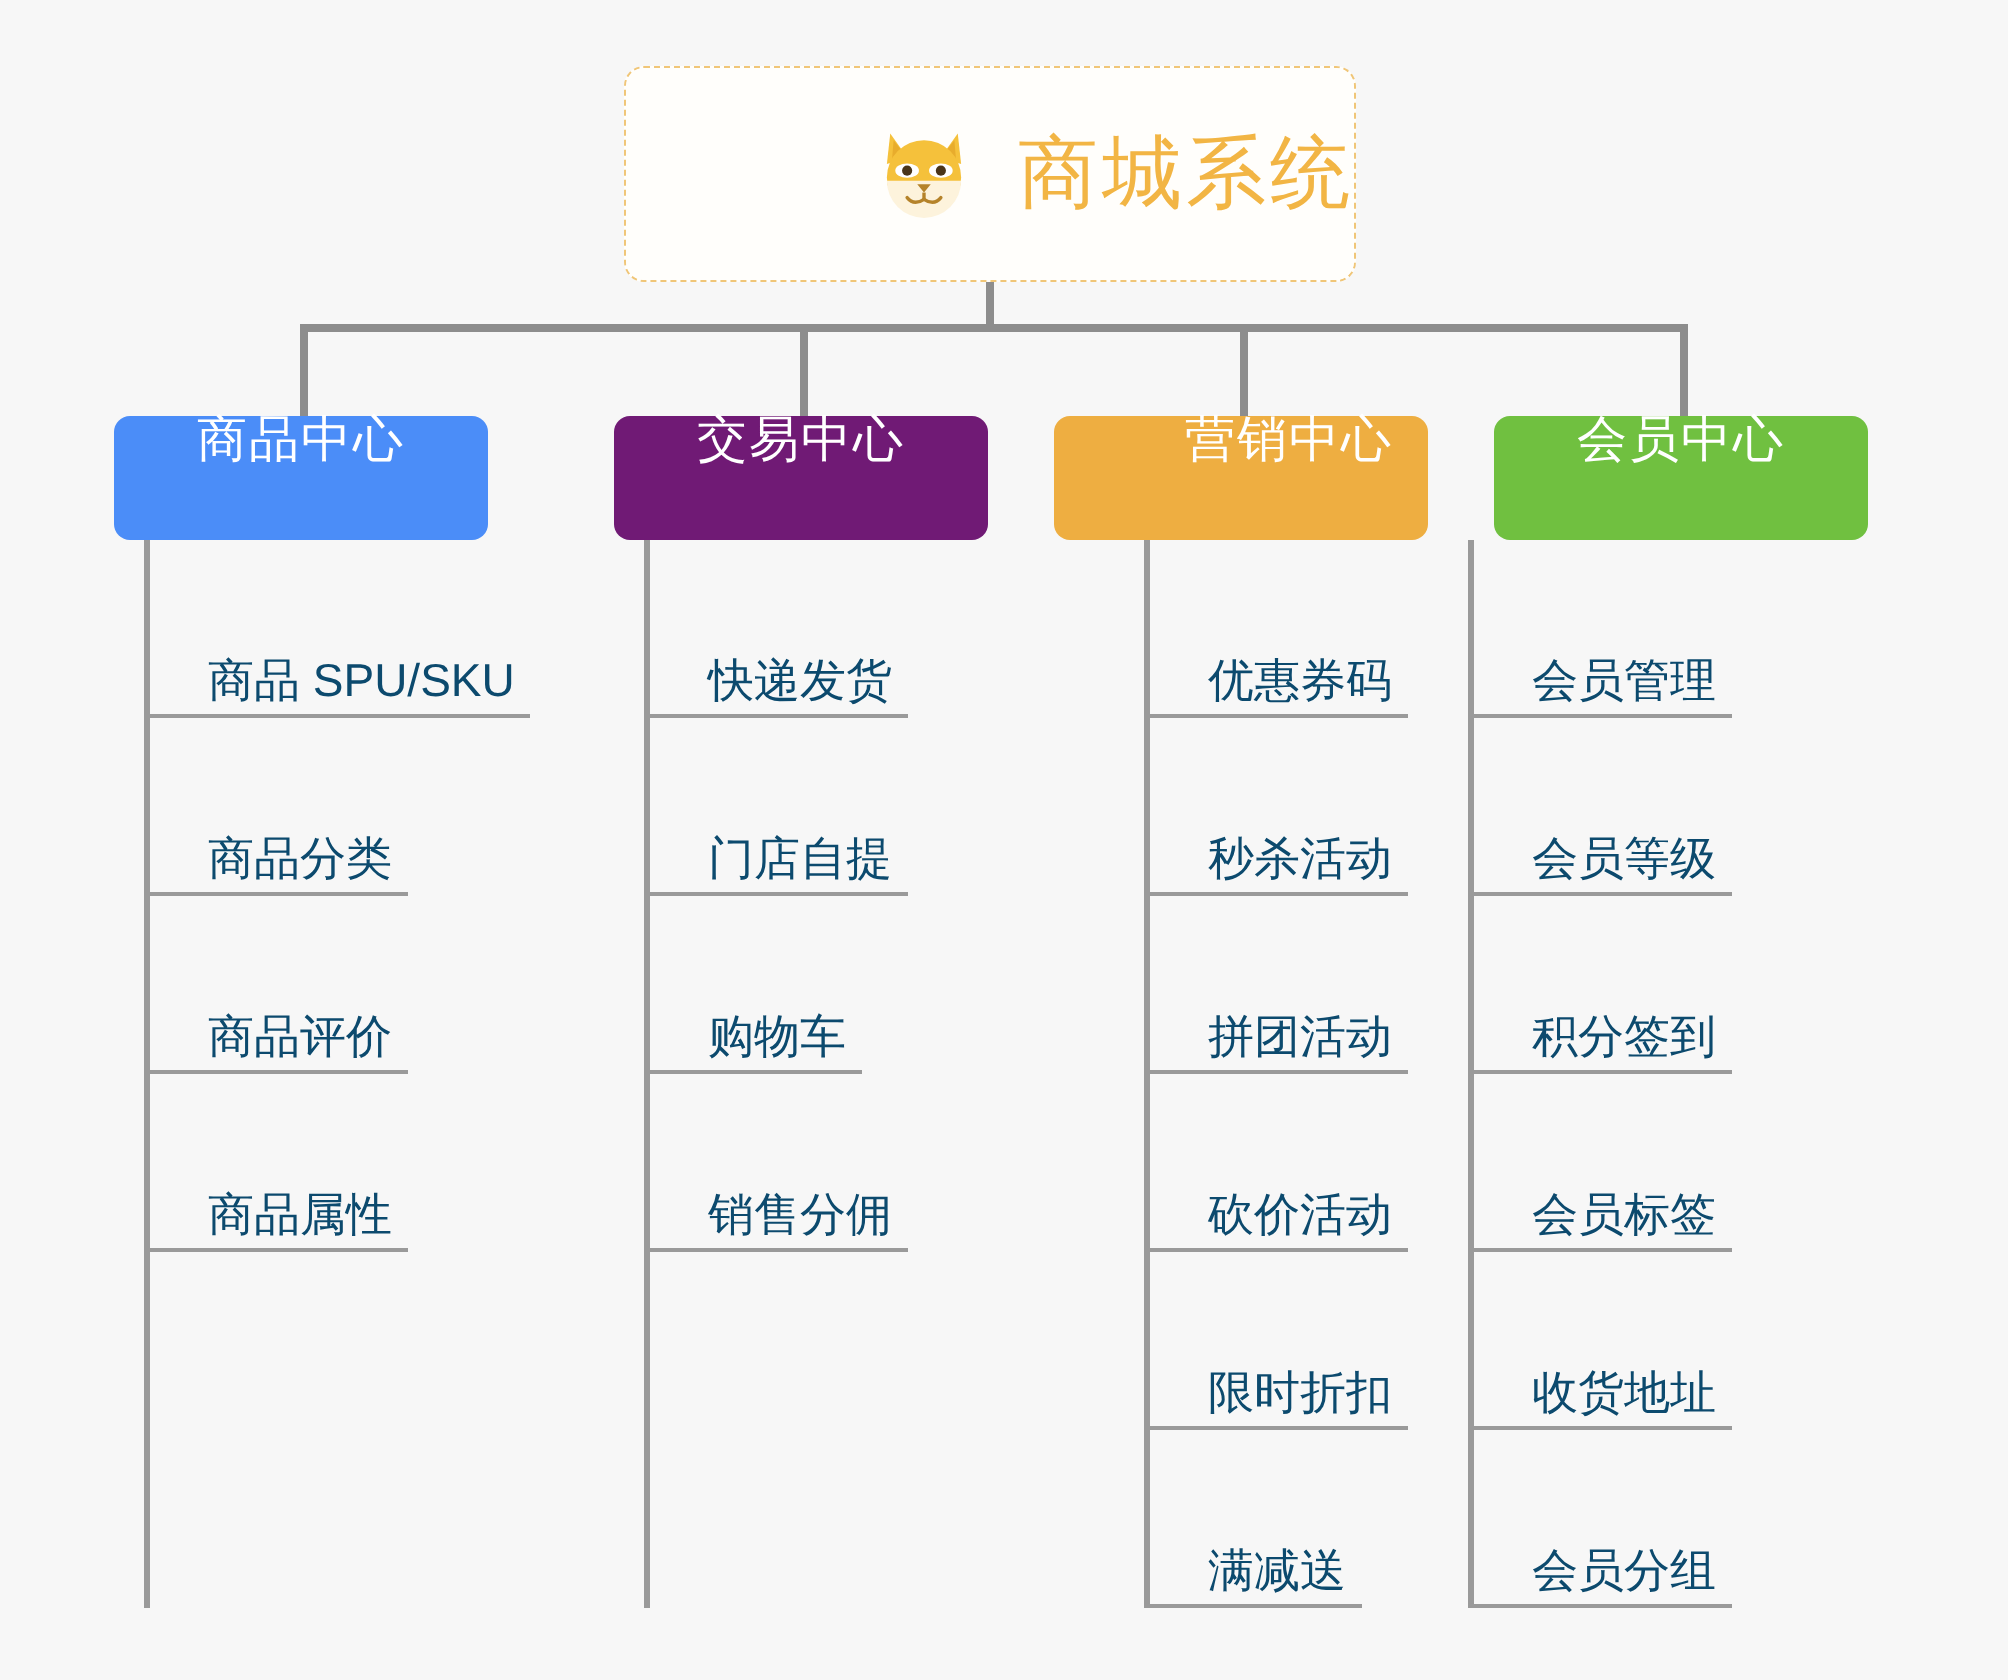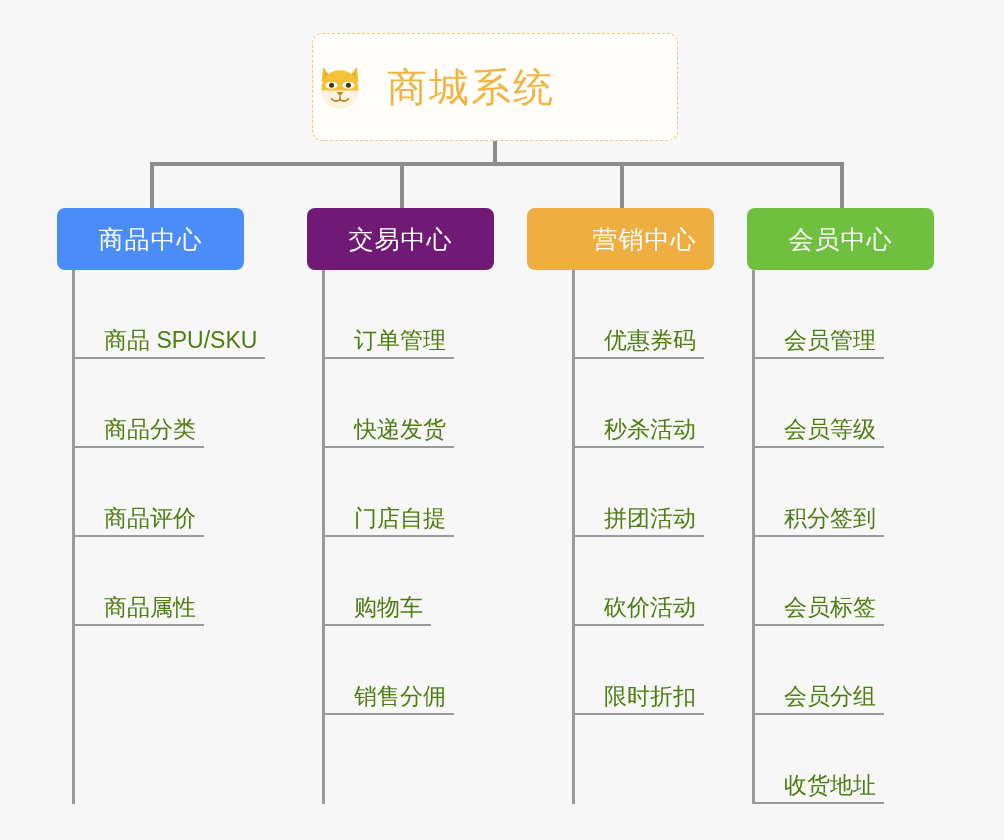--- a/index.html
+++ b/index.html
@@ -25,21 +25,21 @@
     left: 312px;
     top: 33px;
     width: 366px;
     height: 108px;
     background: #fffefb;
     border: 1px dashed #f0c678;
     border-radius: 10px;
     box-sizing: border-box;
     display: flex;
     align-items: center;
-    justify-content: flex-start;
+    justify-content: flex-end;
     gap: 20px;
   }
   .root-emoji {
     width: 54px;
     height: 54px;
     flex: 0 0 auto;
     display: block;
   }
   .root-title {
     font-size: 40px;
@@ -72,21 +72,21 @@
     top: 162px;
   }
 
   
   .cat-box {
     position: absolute;
     top: 208px;
     height: 62px;
     border-radius: 8px;
     display: flex;
-    align-items: center;
+    align-items: flex-start;
     justify-content: center;
     box-sizing: border-box;
   }
   .cat-label {
     font-size: 25px;
     color: #ffffff;
     letter-spacing: 1px;
     line-height: 1;
     white-space: nowrap;
   }
@@ -109,21 +109,21 @@
     box-sizing: border-box;
     display: flex;
     align-items: flex-end;
   }
   .leaf-text {
     display: inline-block;
     position: relative;
     margin-left: 32px;
     padding-bottom: 6px;
     font-size: 23px;
-    color: #4d7c0f;
+    color: #0c4a6e;
     line-height: 1.1;
     white-space: nowrap;
   }
   .leaf-underline {
     position: absolute;
     left: 0;
     height: 2px;
     background: #9a9a9a;
   }
 </style>
@@ -189,24 +189,20 @@
           <div class="leaf-underline" style="width: 132px; bottom: 0px;"></div>
         </div>
         <div class="leaf-item">
           <span class="leaf-text">商品属性</span>
           <div class="leaf-underline" style="width: 132px; bottom: 0px;"></div>
         </div>
       </div>
       <div class="leaf-col" style="left: 322px; top: 270px;">
         <div class="leaf-spine" style="height: 534px;"></div>
         <div class="leaf-item">
-          <span class="leaf-text">订单管理</span>
-          <div class="leaf-underline" style="width: 132px; bottom: 0px;"></div>
-        </div>
-        <div class="leaf-item">
           <span class="leaf-text">快递发货</span>
           <div class="leaf-underline" style="width: 132px; bottom: 0px;"></div>
         </div>
         <div class="leaf-item">
           <span class="leaf-text">门店自提</span>
           <div class="leaf-underline" style="width: 132px; bottom: 0px;"></div>
         </div>
         <div class="leaf-item">
           <span class="leaf-text">购物车</span>
           <div class="leaf-underline" style="width: 109px; bottom: 0px;"></div>
@@ -231,43 +227,47 @@
           <div class="leaf-underline" style="width: 132px; bottom: 0px;"></div>
         </div>
         <div class="leaf-item">
           <span class="leaf-text">砍价活动</span>
           <div class="leaf-underline" style="width: 132px; bottom: 0px;"></div>
         </div>
         <div class="leaf-item">
           <span class="leaf-text">限时折扣</span>
           <div class="leaf-underline" style="width: 132px; bottom: 0px;"></div>
         </div>
-      </div>
-      <div class="leaf-col" style="left: 752px; top: 270px;">
+        <div class="leaf-item">
+          <span class="leaf-text">满减送</span>
+          <div class="leaf-underline" style="width: 109px; bottom: 0px;"></div>
+        </div>
+      </div>
+      <div class="leaf-col" style="left: 734px; top: 270px;">
         <div class="leaf-spine" style="height: 534px;"></div>
         <div class="leaf-item">
           <span class="leaf-text">会员管理</span>
           <div class="leaf-underline" style="width: 132px; bottom: 0px;"></div>
         </div>
         <div class="leaf-item">
           <span class="leaf-text">会员等级</span>
           <div class="leaf-underline" style="width: 132px; bottom: 0px;"></div>
         </div>
         <div class="leaf-item">
           <span class="leaf-text">积分签到</span>
           <div class="leaf-underline" style="width: 132px; bottom: 0px;"></div>
         </div>
         <div class="leaf-item">
           <span class="leaf-text">会员标签</span>
           <div class="leaf-underline" style="width: 132px; bottom: 0px;"></div>
         </div>
         <div class="leaf-item">
+          <span class="leaf-text">收货地址</span>
+          <div class="leaf-underline" style="width: 132px; bottom: 0px;"></div>
+        </div>
+        <div class="leaf-item">
           <span class="leaf-text">会员分组</span>
           <div class="leaf-underline" style="width: 132px; bottom: 0px;"></div>
         </div>
-        <div class="leaf-item">
-          <span class="leaf-text">收货地址</span>
-          <div class="leaf-underline" style="width: 132px; bottom: 0px;"></div>
-        </div>
       </div>
     </div>
 
 </div>
 
 </body></html>

